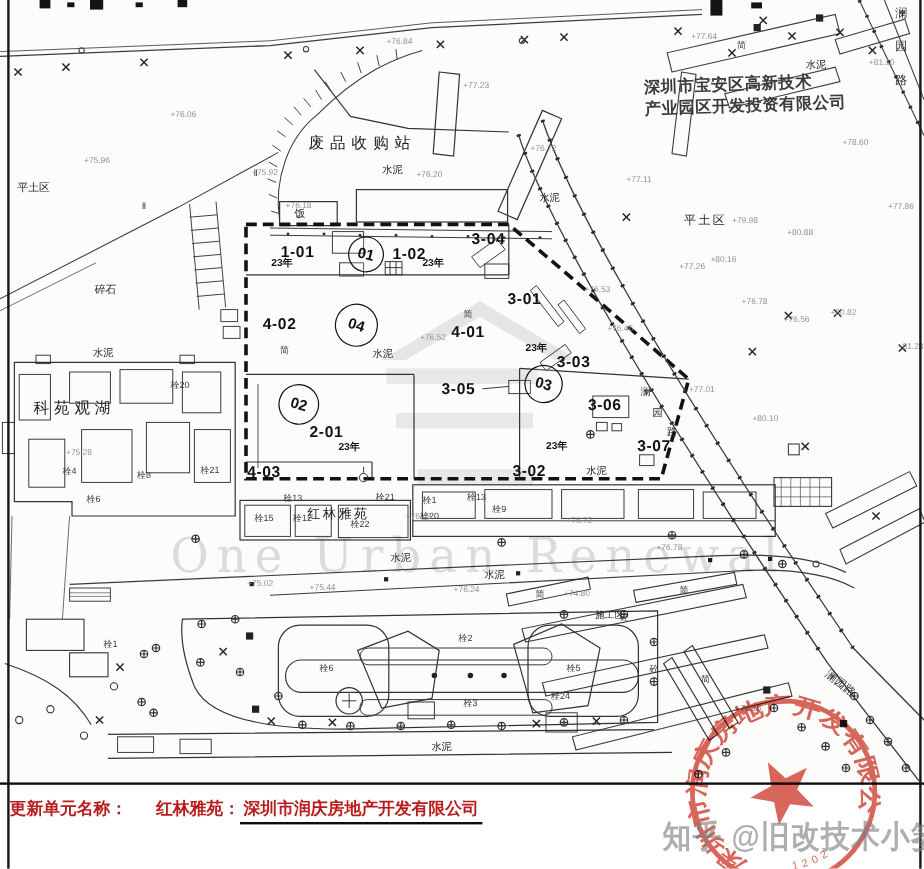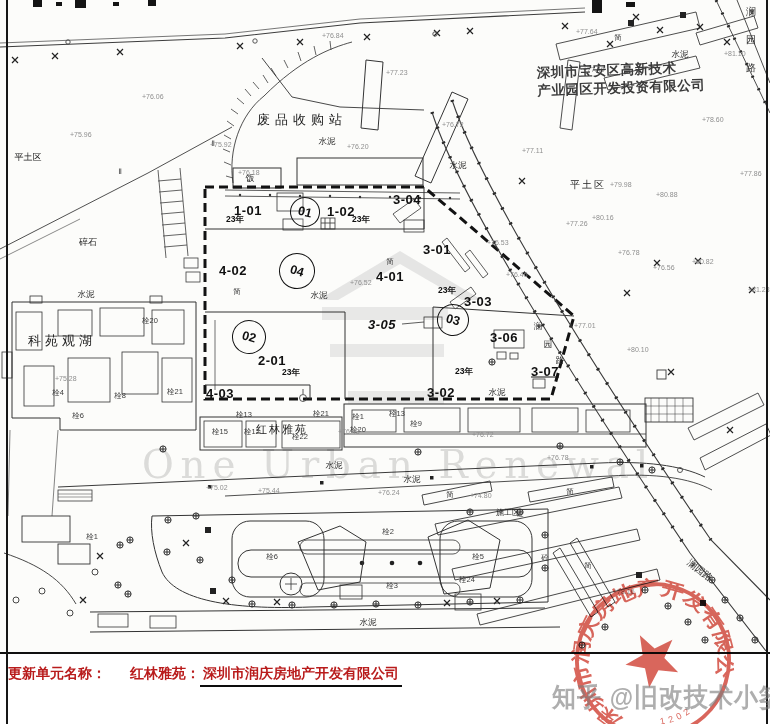--- a/index.html
+++ b/index.html
@@ -366,25 +366,25 @@
   </svg>
 
   <div id="map-labels">
       <span class="lbl parcel" style="left: 248px; top: 210px; transform: translate(-50%, -50%);">1-01</span>
       <span class="lbl parcel" style="left: 341px; top: 211px; transform: translate(-50%, -50%);">1-02</span>
       <span class="lbl parcel" style="left: 407px; top: 199px; transform: translate(-50%, -50%);">3-04</span>
       <span class="lbl parcel" style="left: 233px; top: 270px; transform: translate(-50%, -50%);">4-02</span>
       <span class="lbl parcel" style="left: 390px; top: 276px; transform: translate(-50%, -50%);">4-01</span>
       <span class="lbl parcel" style="left: 437px; top: 249px; transform: translate(-50%, -50%);">3-01</span>
       <span class="lbl parcel" style="left: 478px; top: 301px; transform: translate(-50%, -50%);">3-03</span>
-      <span class="lbl parcel" style="left: 382px; top: 324px; transform: translate(-50%, -50%); font-style: italic;">3-05</span>
+      <span class="lbl parcel" style="left: 382px; top: 324px; transform: translate(-50%, -50%);">3-05</span>
       <span class="lbl parcel" style="left: 504px; top: 337px; transform: translate(-50%, -50%);">3-06</span>
       <span class="lbl parcel" style="left: 272px; top: 360px; transform: translate(-50%, -50%); text-align: right;">2-01</span>
       <span class="lbl parcel" style="left: 441px; top: 356px; transform: translate(-50%, -50%); margin-top: 36px;">3-02</span>
-      <span class="lbl parcel" style="left: 545px; top: 371px; transform: translate(-50%, -50%); text-decoration: underline;">3-07</span>
+      <span class="lbl parcel" style="left: 545px; top: 371px; transform: translate(-50%, -50%);">3-07</span>
       <span class="lbl parcel" style="left: 220px; top: 393px; transform: translate(-50%, -50%);">4-03</span>
       <span class="lbl circlenum" style="left: 305px; top: 212px; transform: translate(-50%, -50%) rotate(14deg); height: 28px; width: 28px;">01</span>
       <span class="lbl circlenum" style="left: 297px; top: 271px; transform: translate(-50%, -50%) rotate(17deg); height: 34px; width: 34px;">04</span>
       <span class="lbl circlenum" style="left: 249px; top: 337px; transform: translate(-50%, -50%) rotate(16deg); height: 32px; width: 32px;">02</span>
       <span class="lbl circlenum" style="left: 453px; top: 320px; transform: translate(-50%, -50%) rotate(15deg); height: 30px; width: 30px;">03</span>
       <span class="lbl year" style="left: 235px; top: 219px; transform: translate(-50%, -50%);">23年</span>
       <span class="lbl year" style="left: 361px; top: 219px; transform: translate(-50%, -50%);">23年</span>
       <span class="lbl year" style="left: 447px; top: 290px; transform: translate(-50%, -50%);">23年</span>
       <span class="lbl year" style="left: 291px; top: 372px; transform: translate(-50%, -50%);">23年</span>
       <span class="lbl year" style="left: 464px; top: 371px; transform: translate(-50%, -50%);">23年</span>

